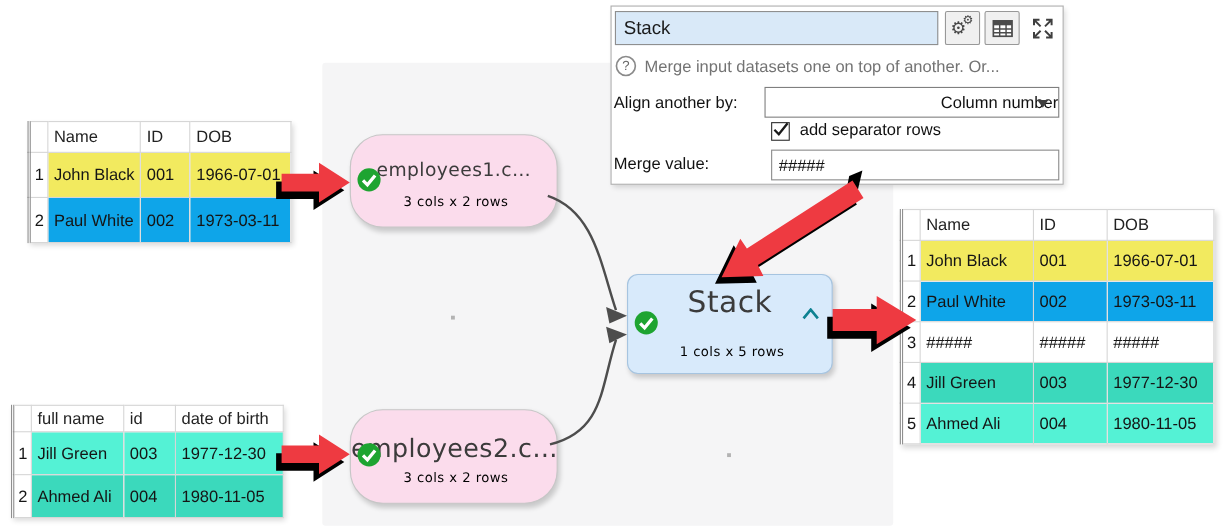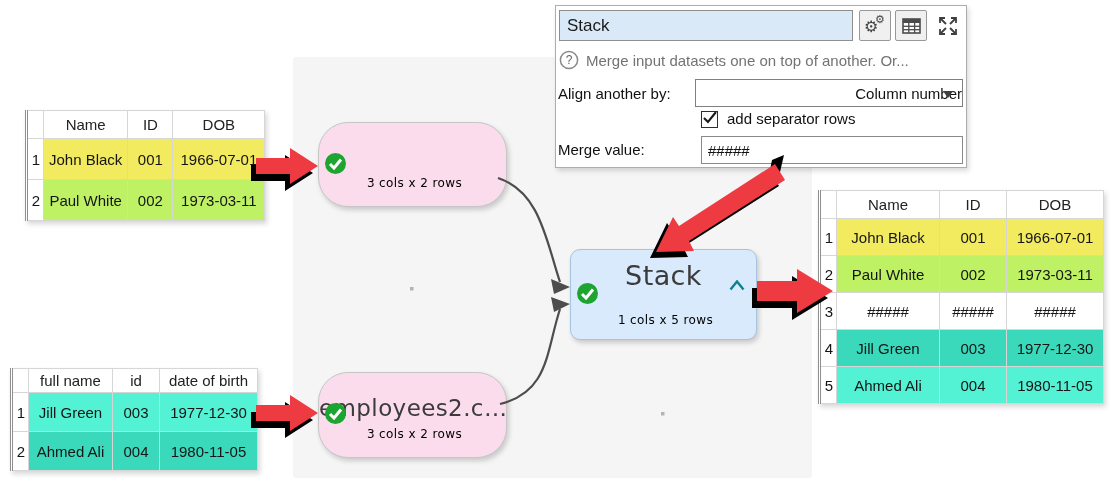--- a/index.html
+++ b/index.html
@@ -6,30 +6,30 @@
   #stage{position:relative;width:1114px;height:479px;background:#ffffff;overflow:hidden;
          font-family:"Liberation Sans",sans-serif;color:#111;}
   
   #canvas-bg{position:absolute;left:293px;top:57px;width:519px;height:421px;
              background:#f5f5f6;border-radius:3px;z-index:1;}
   
   table.dt{position:absolute;border-collapse:collapse;table-layout:fixed;background:#fff;
            z-index:4;border:1px solid #c9c9c9;border-left:3px double #8f8f8f;
            box-shadow:2px 3px 5px rgba(0,0,0,.16);font-size:15px;color:#151515;}
   table.dt th,table.dt td{border:1px solid #d6d6d6;padding:0 5px;overflow:hidden;
-           white-space:nowrap;font-weight:400;text-align:center;vertical-align:middle;}
+           white-space:nowrap;font-weight:400;text-align:left;vertical-align:middle;}
   table.dt th{height:27px;background:#fff;color:#222;}
   #table-input1 td{height:40px;}
   #table-input2 td{height:38px;}
   #table-input2 th{height:23px;}
   #table-output td{height:36px;}
   td.num{text-align:right;}
   .rn{background:#fff !important;text-align:right !important;padding:0 3px !important;}
   tr.yellow-1 td:not(.rn){background:#f2ea5f;}
-  tr.yellow-2 td:not(.rn){background:#bef264;}
+  tr.yellow-2 td:not(.rn){background:#0ea5e9;}
   tr.teal-1  td:not(.rn){background:#54f2d5;}
   tr.teal-2  td:not(.rn){background:#3bd9bc;}
   tr.plain   td:not(.rn){background:#ffffff;}
   
   .node{position:absolute;z-index:3;box-shadow:2px 3px 5px rgba(0,0,0,.18);
         font-family:"DejaVu Sans",sans-serif;text-align:center;}
   .node-input{background:#fbdcec;border:1.5px solid #c6c6c6;border-radius:30px;}
   .node-stack{background:#d8eafb;border:1.5px solid #a6c4e0;border-radius:10px;}
   .node-title{position:absolute;left:0;right:0;color:#3b3b3b;letter-spacing:.4px;}
   .node-sub{position:absolute;left:4px;right:0;color:#000000;font-size:12px;letter-spacing:.4px;}
@@ -229,20 +229,21 @@
         <tr class="teal-1">
           <td class="rn">5</td>
           <td>Ahmed Ali</td>
           <td class="num">004</td>
           <td>1980-11-05</td>
         </tr>
       </tbody>
     </table>
 
   <div class="node node-input" style="left:318px;top:122px;width:187px;height:83px">
+    <div class="node-title" style="top:22px;font-size:17px">employees1.c…</div>
     <div class="node-sub" style="top:53px">3 cols x 2 rows</div>
   </div>
 
   <div class="node node-input" style="left:318px;top:372px;width:187px;height:84px">
     <div class="node-title" style="top:22px;font-size:23px">employees2.c…</div>
     <div class="node-sub" style="top:54px">3 cols x 2 rows</div>
   </div>
 
   <div class="node node-stack" style="left:570px;top:249px;width:185px;height:89px">
     <div class="node-title" style="top:10px;font-size:27px">Stack</div>

